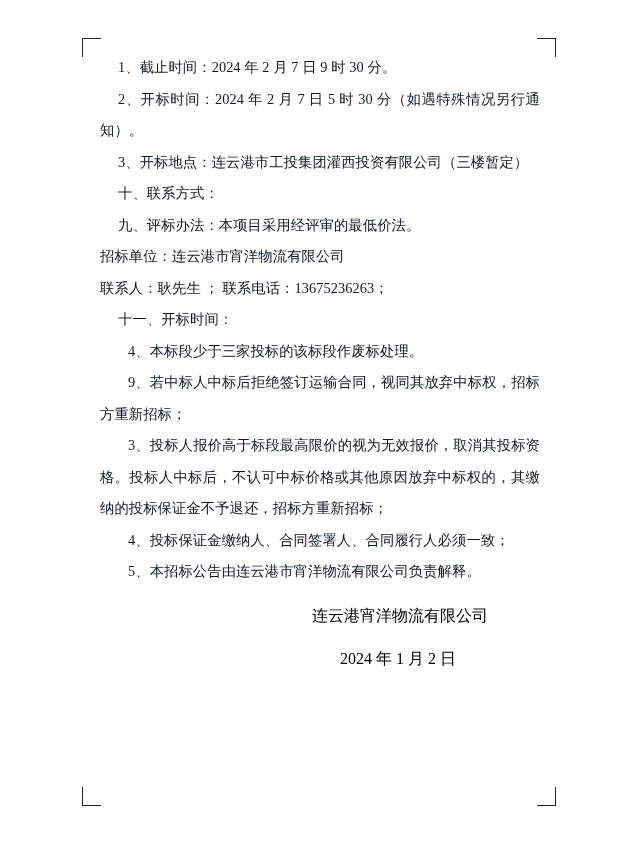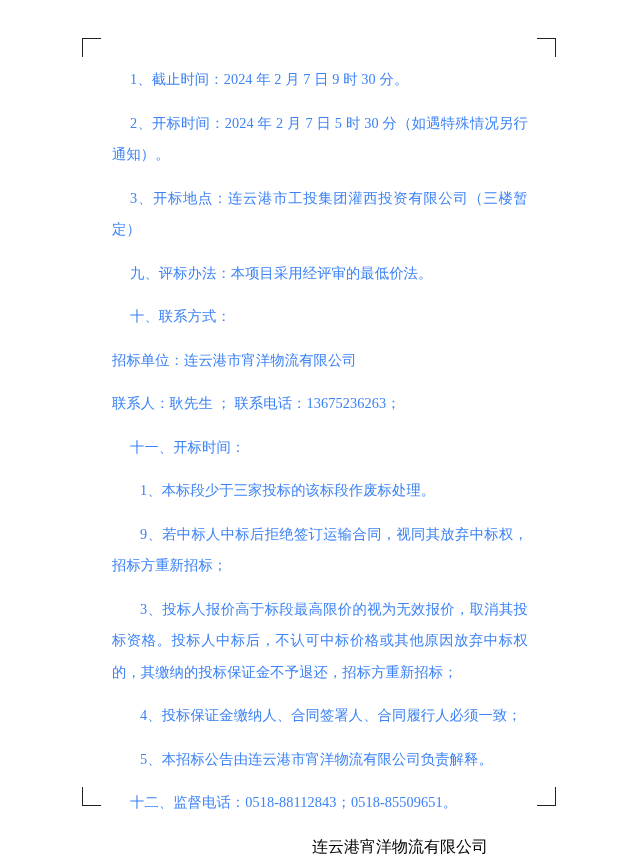--- a/index.html
+++ b/index.html
@@ -33,23 +33,23 @@
 
   .content {
     position: absolute;
     top: 52px;
     left: 100px;
     width: 440px;
   }
   .p {
     font-size: 14.3px;
     line-height: 31.5px;
-    color: #3b82f6;
+    color: #0f172a;
     letter-spacing: 0.1px;
-    margin: 12px;
+    margin: 0;
     text-align: justify;
     text-justify: inter-ideograph;
   }
   .i1 { text-indent: 18px; }
   .i2 { text-indent: 28px; }
   .i0 { text-indent: 0; }
   .right-block {
     margin-top: 2px;
   }
   .sign {
@@ -70,31 +70,30 @@
 
   <div class="crop tl"></div>
   <div class="crop tr"></div>
   <div class="crop bl"></div>
   <div class="crop br"></div>
 
   <div class="content">
     <p class="p i1">1、截止时间：2024 年 2 月 7 日 9 时 30 分。</p>
     <p class="p i1">2、开标时间：2024 年 2 月 7 日 5 时 30 分（如遇特殊情况另行通知）。</p>
     <p class="p i1">3、开标地点：连云港市工投集团灌西投资有限公司（三楼暂定）</p>
+    <p class="p i1">十、联系方式：</p>
     <p class="p i1">九、评标办法：本项目采用经评审的最低价法。</p>
-    <p class="p i1">十、联系方式：</p>
     <p class="p i0">招标单位：连云港市宵洋物流有限公司</p>
     <p class="p i0">联系人：耿先生 ；   联系电话：13675236263；</p>
     <p class="p i1">十一、开标时间：</p>
-    <p class="p i2">1、本标段少于三家投标的该标段作废标处理。</p>
+    <p class="p i2">4、本标段少于三家投标的该标段作废标处理。</p>
     <p class="p i2">9、若中标人中标后拒绝签订运输合同，视同其放弃中标权，招标方重新招标；</p>
     <p class="p i2">3、投标人报价高于标段最高限价的视为无效报价，取消其投标资格。投标人中标后，不认可中标价格或其他原因放弃中标权的，其缴纳的投标保证金不予退还，招标方重新招标；</p>
     <p class="p i2">4、投标保证金缴纳人、合同签署人、合同履行人必须一致；</p>
     <p class="p i2">5、本招标公告由连云港市宵洋物流有限公司负责解释。</p>
-    <p class="p i1">十二、监督电话：0518-88112843；0518-85509651。</p>
 
     <div class="right-block">
       <p class="sign">连云港宵洋物流有限公司</p>
       <p class="sign date">2024 年 1 月 2 日</p>
     </div>
   </div>
 
 </div>
 
 </body></html>

